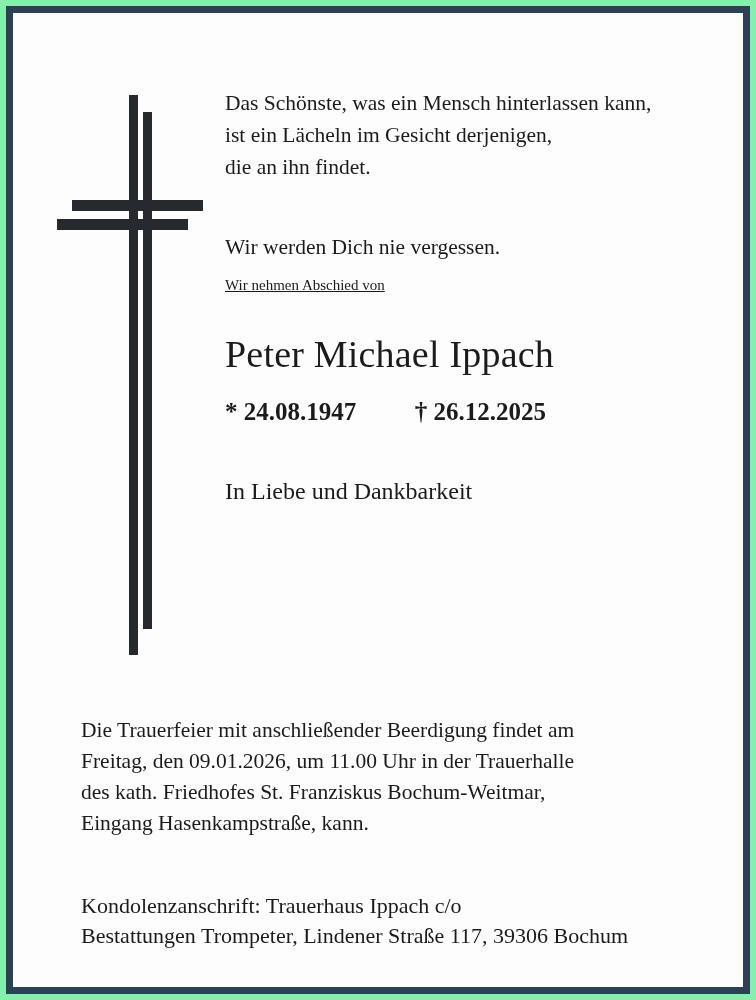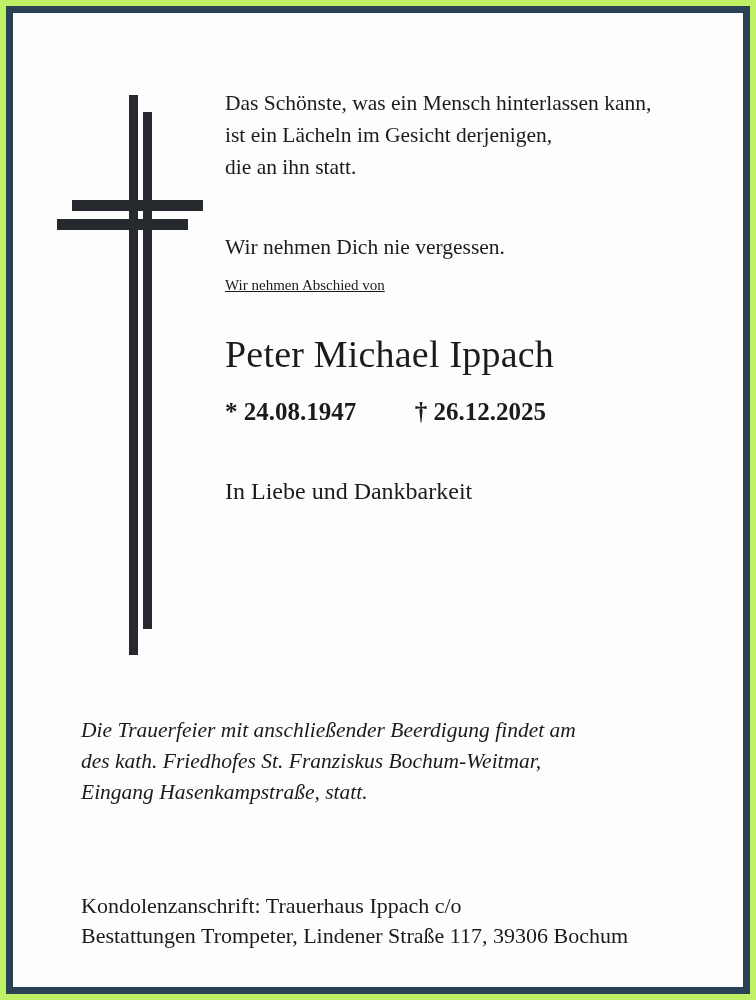--- a/index.html
+++ b/index.html
@@ -15,21 +15,21 @@
     color: #1b1b1b;
     overflow: hidden;
   }
 
   
   .notice {
     position: relative;
     box-sizing: border-box;
     width: 756px;
     height: 1000px;
-    background: #bef264;        
+    background: #86efac;        
     padding: 6px;
   }
   .notice-border {
     box-sizing: border-box;
     width: 100%;
     height: 100%;
     border: 7px solid #2b4154;   
     background: #fdfdfd;
     position: relative;
   }
@@ -96,21 +96,21 @@
 
   .family {
     top: 522px;
     font-size: 22.5px;
     font-weight: bold;
     line-height: 30.5px;
   }
   .family div { white-space: nowrap; }
 
   .ceremony { top: 702px; font-size: 21.5px; line-height: 31px; }
-  .ceremony div { white-space: nowrap; font-style: italic; }
+  .ceremony div { white-space: nowrap; }
 
   .condolence { top: 878px; font-size: 22px; line-height: 30px; }
   .condolence div { white-space: nowrap; }
 </style>
 </head>
 <body>
 
 <div class="notice">
   <div class="notice-border">
     <div class="notice-inner">
@@ -118,43 +118,44 @@
       <div class="cross">
         <div class="bar bar-v-left"></div>
         <div class="bar bar-v-right"></div>
         <div class="bar bar-h-upper"></div>
         <div class="bar bar-h-lower"></div>
       </div>
 
       <div class="block-right verse">
         <div>Das Schönste, was ein Mensch hinterlassen kann,</div>
         <div>ist ein Lächeln im Gesicht derjenigen,</div>
-        <div>die an ihn statt.</div>
+        <div>die an ihn findet.</div>
       </div>
 
-      <div class="block-right farewell-1">Wir nehmen Dich nie vergessen.</div>
+      <div class="block-right farewell-1">Wir werden Dich nie vergessen.</div>
       <div class="block-right farewell-2">Wir nehmen Abschied von</div>
 
       <div class="block-right name">Peter Michael Ippach</div>
 
       <div class="block-right dates">
         <span>*</span>
         <span>24.08.1947</span>
         <span class="gap"></span>
         <span>†</span>
         <span>26.12.2025</span>
       </div>
 
       <div class="block-right gratitude">In Liebe und Dankbarkeit</div>
 
 
       <div class="block-wide ceremony">
         <div>Die Trauerfeier mit anschließender Beerdigung findet am</div>
+        <div>Freitag, den 09.01.2026, um 11.00 Uhr in der Trauerhalle</div>
         <div>des kath. Friedhofes St. Franziskus Bochum-Weitmar,</div>
-        <div>Eingang Hasenkampstraße, statt.</div>
+        <div>Eingang Hasenkampstraße, kann.</div>
       </div>
 
       <div class="block-wide condolence">
         <div>Kondolenzanschrift: Trauerhaus Ippach c/o</div>
         <div>Bestattungen Trompeter, Lindener Straße 117, 39306 Bochum</div>
       </div>
 
     </div>
   </div>
 </div>

